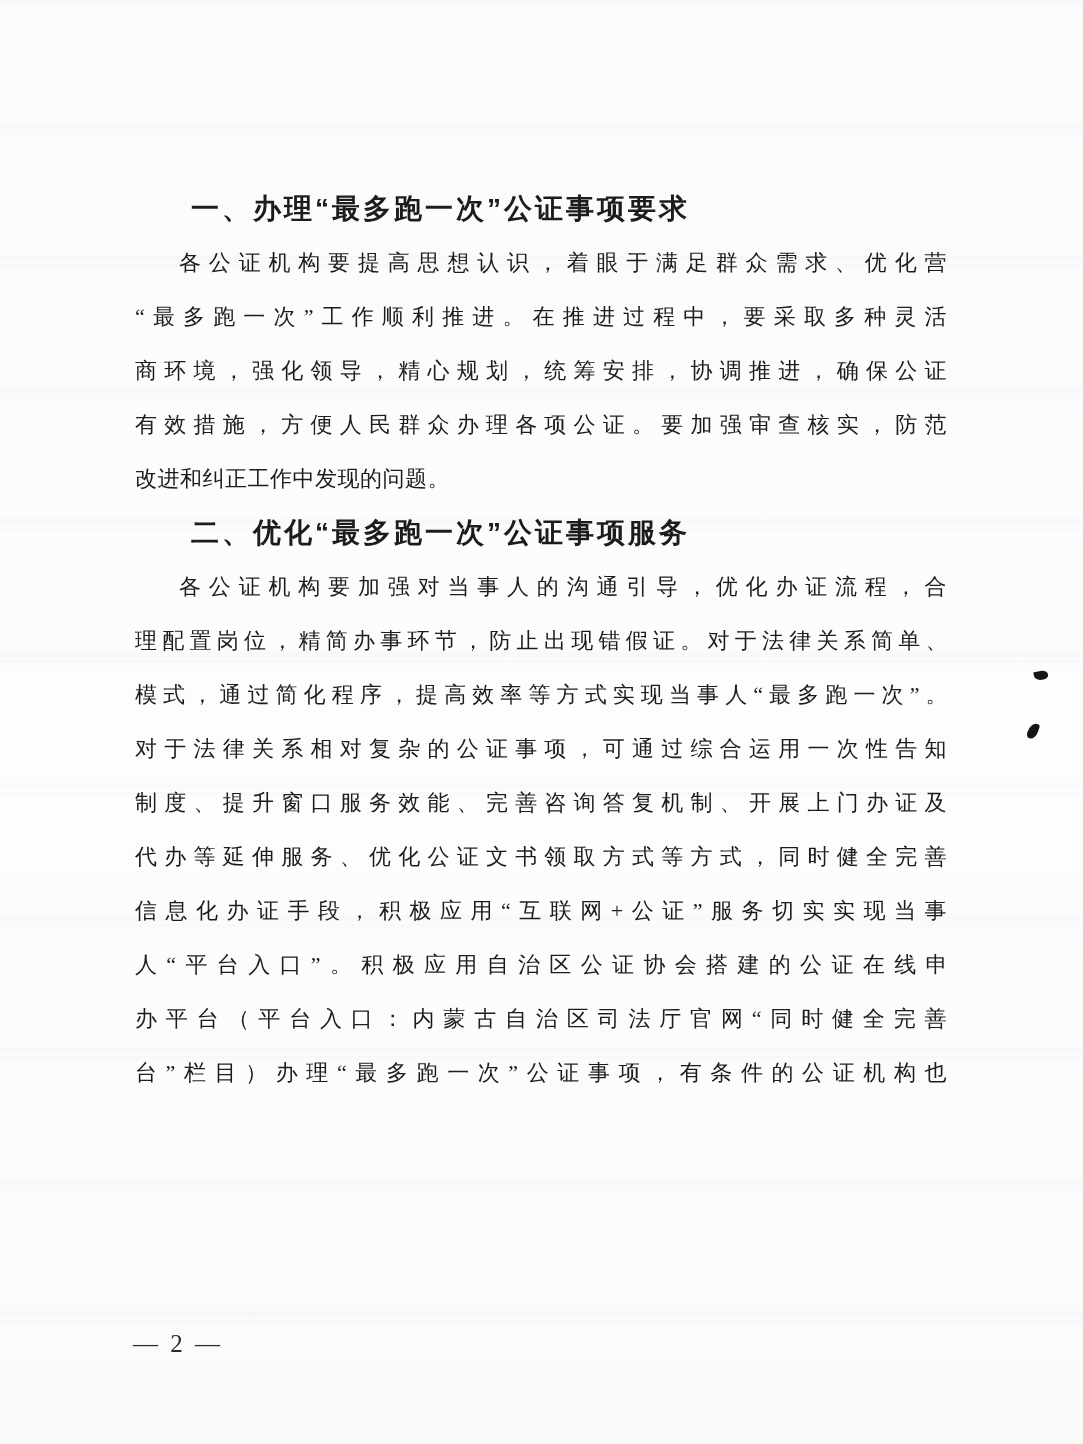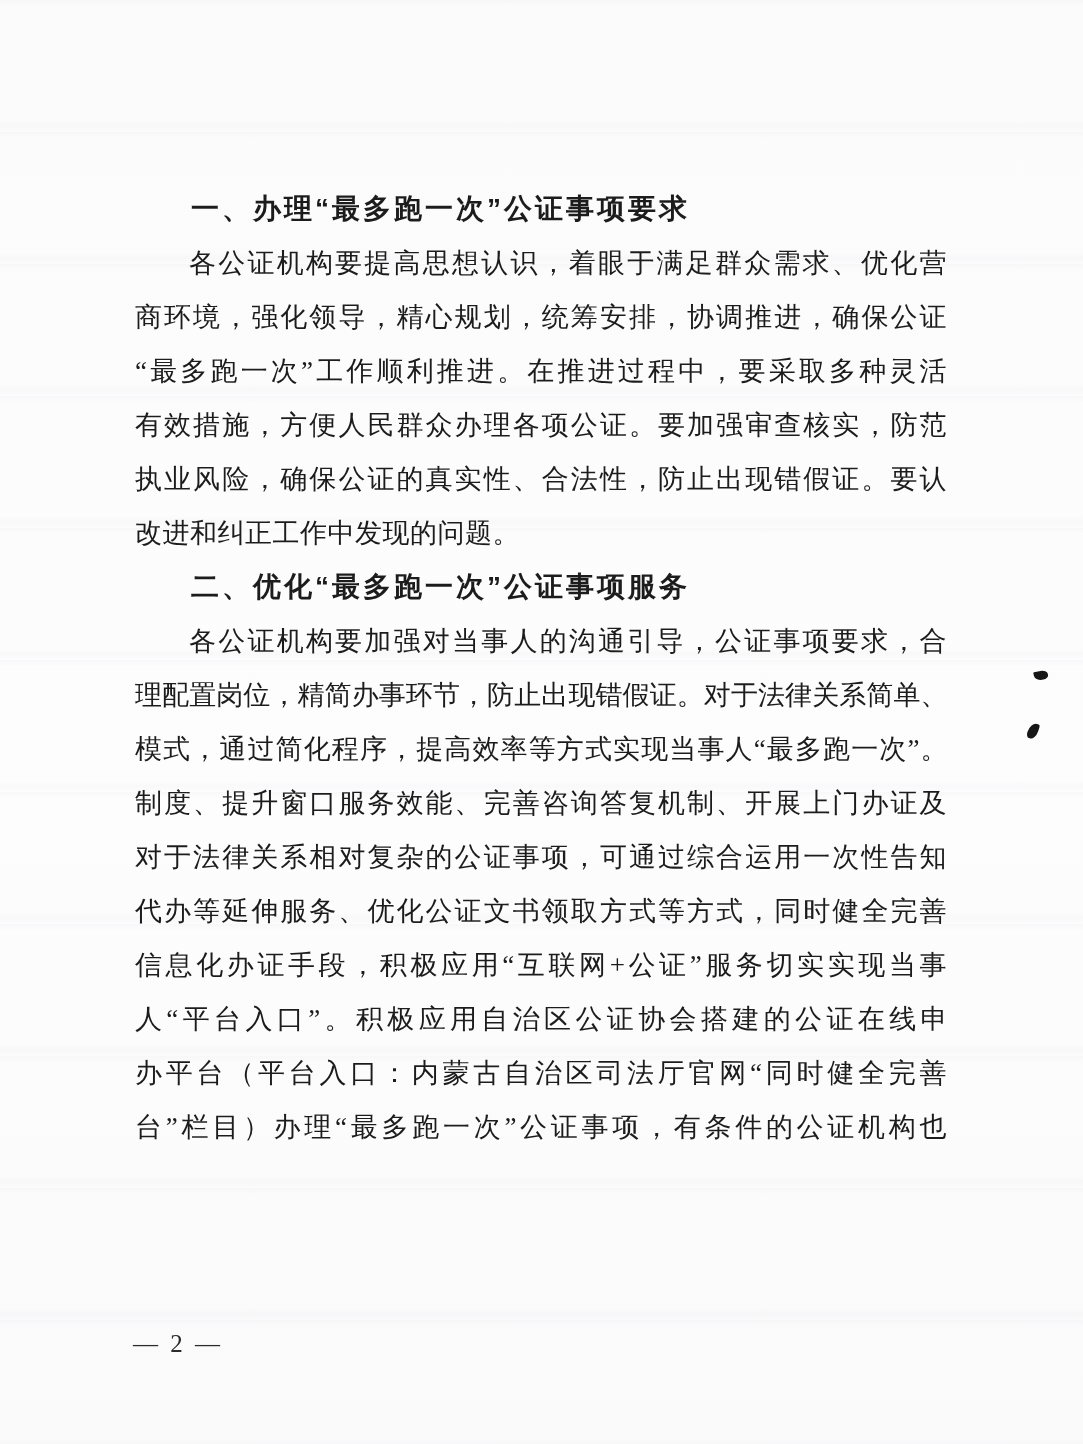--- a/index.html
+++ b/index.html
@@ -21,21 +21,21 @@
   }
   .content {
     position: absolute;
     left: 135px;
     top: 182px;
     width: 812px;
   }
   .line {
     height: 54px;
     line-height: 54px;
-    font-size: 27px;
+    font-size: 22px;
     text-align: justify;
     text-align-last: left;
     white-space: nowrap;
     letter-spacing: 0.5px;
   }
   .line.just {
     white-space: normal;
     text-align-last: justify;
   }
   .line.tight { letter-spacing: -0.5px; }
@@ -71,33 +71,32 @@
 </head>
 <body>
 
 <div class="page">
 
   <div class="content">
 
     <div class="line heading indent">一、办理“最多跑一次”公证事项要求</div>
 
     <div class="line just indent">各公证机构要提高思想认识，着眼于满足群众需求、优化营</div>
+    <div class="line just">“最多跑一次”工作顺利推进。在推进过程中，要采取多种灵活</div>
     <div class="line just">商环境，强化领导，精心规划，统筹安排，协调推进，确保公证</div>
-    <div class="line just">“最多跑一次”工作顺利推进。在推进过程中，要采取多种灵活</div>
     <div class="line just">有效措施，方便人民群众办理各项公证。要加强审查核实，防范</div>
-    <div class="line just">执业风险，确保公证的真实性、合法性，防止出现错假证。要认</div>
     <div class="line">改进和纠正工作中发现的问题。</div>
 
     <div class="line heading indent">二、优化“最多跑一次”公证事项服务</div>
 
-    <div class="line just indent">各公证机构要加强对当事人的沟通引导，公证事项要求，合</div>
+    <div class="line just indent">各公证机构要加强对当事人的沟通引导，优化办证流程，合</div>
     <div class="line just tight">理配置岗位，精简办事环节，防止出现错假证。对于法律关系简单、</div>
     <div class="line just tight">模式，通过简化程序，提高效率等方式实现当事人“最多跑一次”。</div>
+    <div class="line just">对于法律关系相对复杂的公证事项，可通过综合运用一次性告知</div>
     <div class="line just">制度、提升窗口服务效能、完善咨询答复机制、开展上门办证及</div>
-    <div class="line just">对于法律关系相对复杂的公证事项，可通过综合运用一次性告知</div>
     <div class="line just">代办等延伸服务、优化公证文书领取方式等方式，同时健全完善</div>
     <div class="line just">信息化办证手段，积极应用“互联网+公证”服务切实实现当事</div>
     <div class="line just tight">人“平台入口”。积极应用自治区公证协会搭建的公证在线申</div>
     <div class="line just">办平台（平台入口：内蒙古自治区司法厅官网“同时健全完善</div>
     <div class="line just">台”栏目）办理“最多跑一次”公证事项，有条件的公证机构也</div>
   </div>
 
   <span class="ink-mark ink-mark-1"></span>
   <span class="ink-mark ink-mark-2"></span>
 

